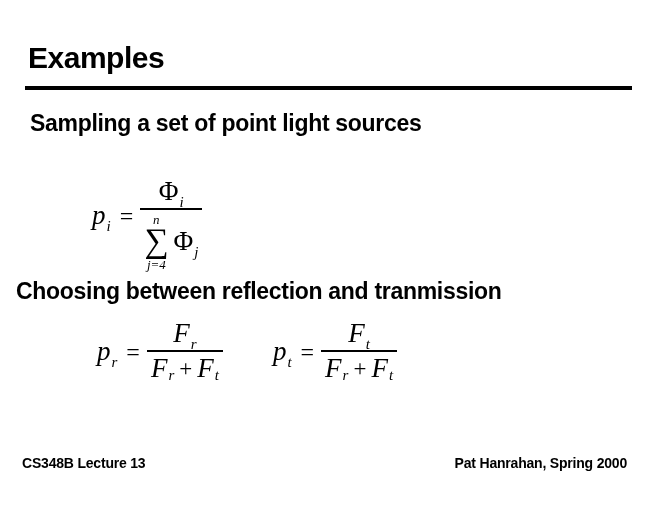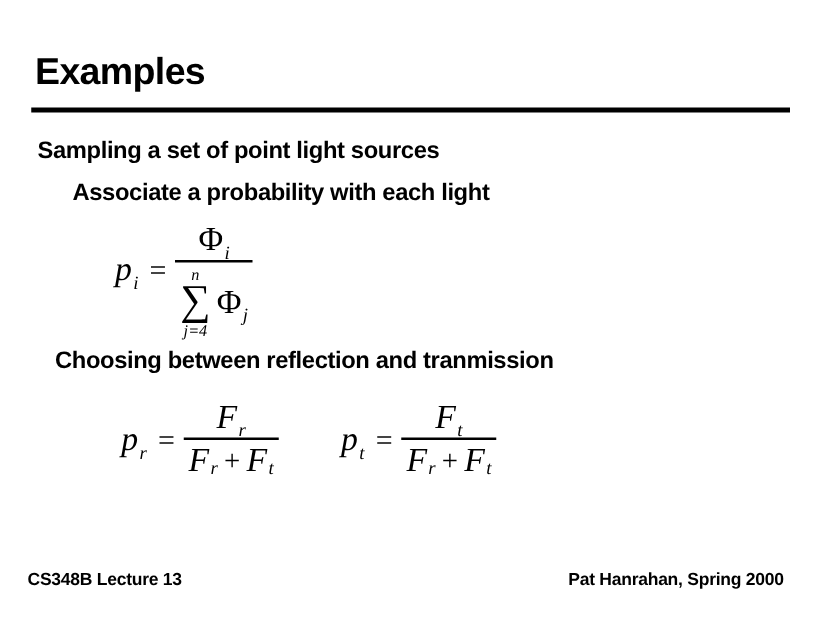--- a/index.html
+++ b/index.html
@@ -16,26 +16,26 @@
     position: absolute; left: 28px; top: 42px; margin: 0;
     font-size: 30px; font-weight: 700; letter-spacing: -0.5px;
     line-height: 1.05;
   }
   .rule {
     position: absolute; left: 25px; top: 86px;
     width: 607px; height: 4px; background: #000000;
   }
 
   .heading {
-    position: absolute; font-size: 19px; font-weight: 700;
+    position: absolute; font-size: 23px; font-weight: 700;
     letter-spacing: -0.3px; line-height: 1.2; white-space: nowrap;
   }
   .h-sampling  { left: 30px; top: 110px; }
   .h-associate { left: 58px; top: 144px; }
-  .h-choosing  { left: 44px; top: 278px; }
+  .h-choosing  { left: 16px; top: 278px; }
 
   
   .math {
     font-family: "Liberation Serif", "DejaVu Serif", serif;
     font-style: italic; color: #000000; line-height: 1;
   }
   .equation { display: inline-flex; align-items: center; }
   .mvar  { font-size: 27px; }
   .phi   { font-size: 27px; font-style: normal; }
   .msub  { font-size: 15px; font-style: italic; position: relative; top: 7px; margin-left: 1px; }
@@ -73,21 +73,20 @@
 </style>
 </head>
 <body>
 
 <div class="slide">
 
   <h1 class="title">Examples</h1>
   <div class="rule"></div>
 
   <div class="heading h-sampling">Sampling a set of point light sources</div>
-  <div class="heading h-associate">Associate a probability with each light</div>
 
   <div class="equation math eq-light">
     <span class="lhs">
       <span class="mvar">p</span>
         <span class="msub">i</span>
       <span class="meq">=</span>
     </span>
     <span class="fraction">
       <span class="frac-num">
         <span class="phi">Φ</span>

